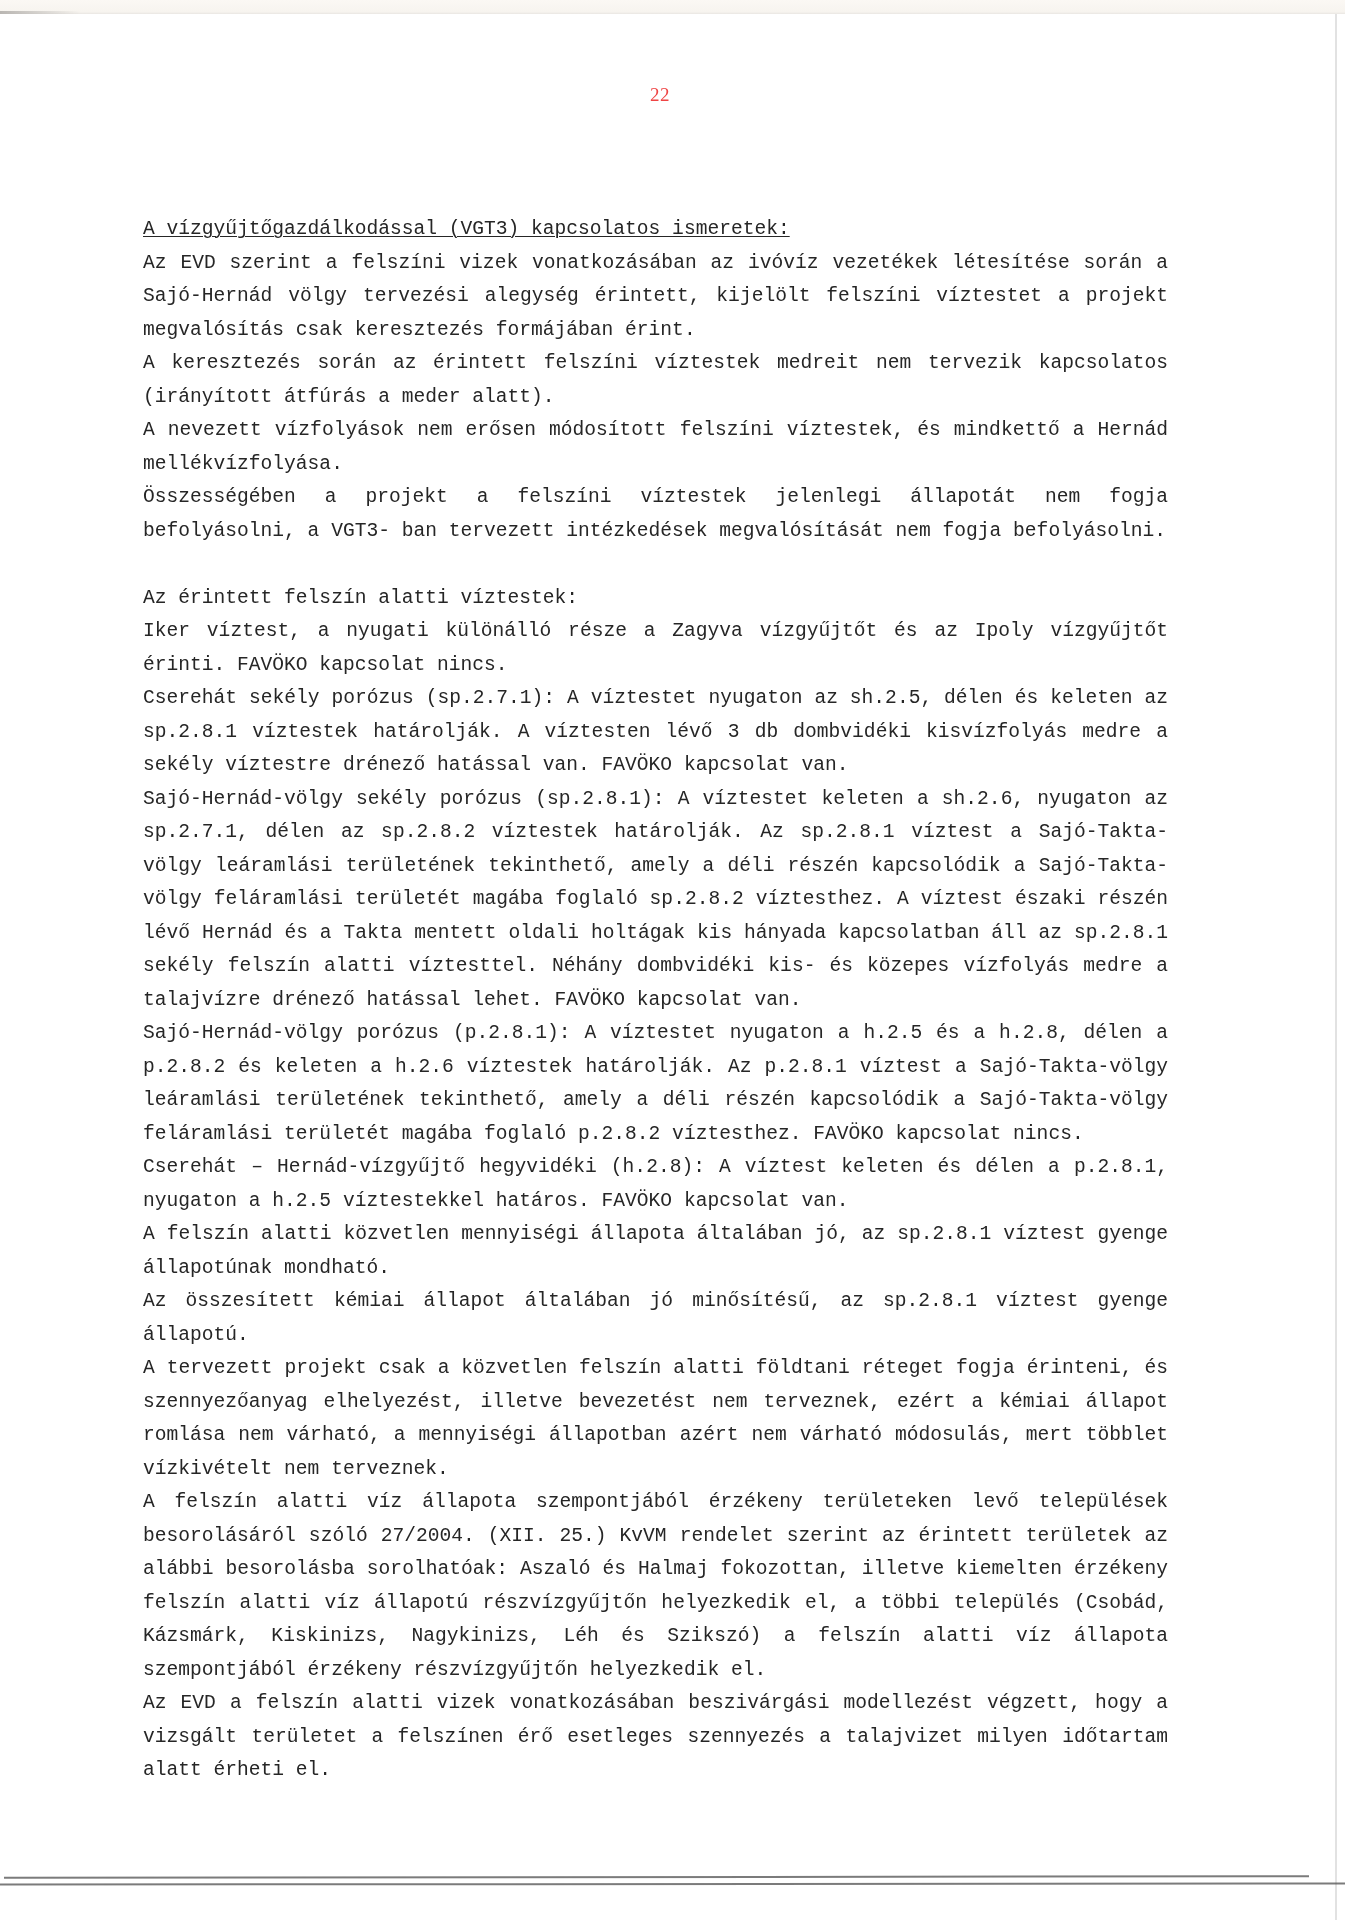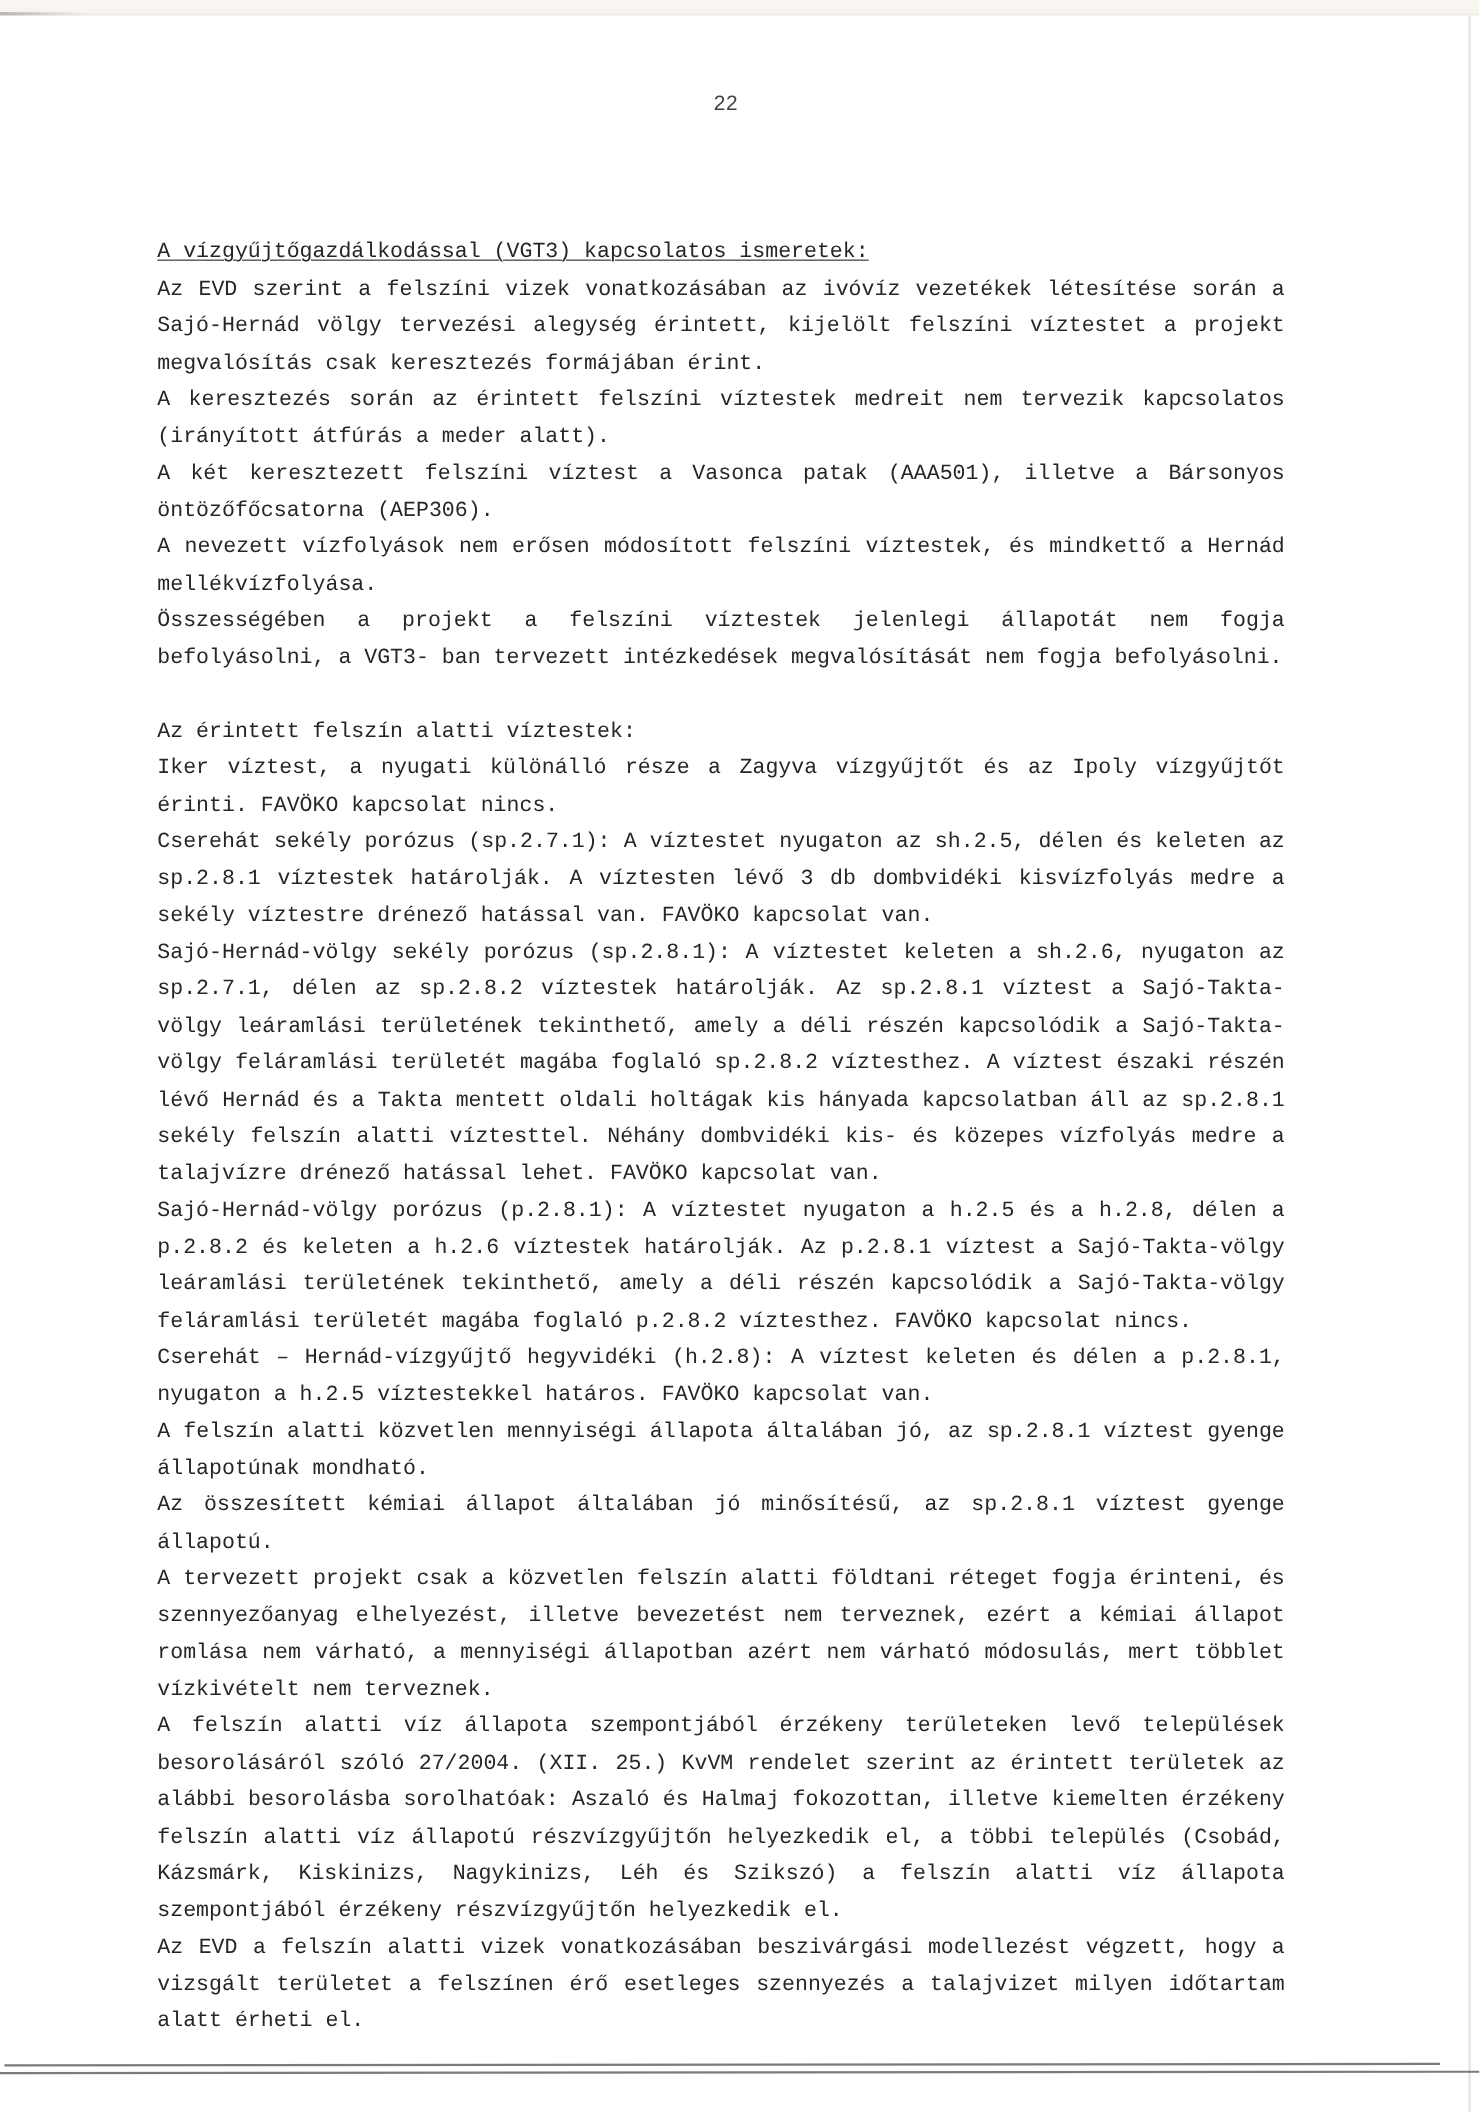--- a/index.html
+++ b/index.html
@@ -38,23 +38,23 @@
       width: 2px;
       height: 1906px;
       background: #e2e2e2;
     }
     .page-number {
       position: absolute;
       top: 84px;
       left: 0;
       width: 1320px;
       text-align: center;
-      font-family: Liberation Sans, sans-serif;
+      font-family: Liberation Serif, serif;
       font-size: 19px;
-      color: #404040;
+      color: #ef4444;
       letter-spacing: 0.5px;
     }
     .content {
       position: absolute;
       left: 143px;
       top: 213px;
       width: 1025px;
       font-family: Liberation Mono, monospace;
       font-size: 19.6px;
       line-height: 33.5px;
@@ -97,21 +97,20 @@
 
 <div class="scan-top-edge"></div>
 <div class="scan-right-edge"></div>
 
 <div class="page-number">22</div>
 
 <div class="content">
   <p class="heading">A vízgyűjtőgazdálkodással (VGT3) kapcsolatos ismeretek:</p>
   <p>Az EVD szerint a felszíni vizek vonatkozásában az ivóvíz vezetékek létesítése során a Sajó-Hernád völgy tervezési alegység érintett, kijelölt felszíni víztestet a projekt megvalósítás csak keresztezés formájában érint.</p>
   <p>A keresztezés során az érintett felszíni víztestek medreit nem tervezik kapcsolatos (irányított átfúrás a meder alatt).</p>
-  <p>A két keresztezett felszíni víztest a Vasonca patak (AAA501), illetve a Bársonyos öntözőfőcsatorna (AEP306).</p>
   <p>A nevezett vízfolyások nem erősen módosított felszíni víztestek, és mindkettő a Hernád mellékvízfolyása.</p>
   <p>Összességében a projekt a felszíni víztestek jelenlegi állapotát nem fogja befolyásolni, a VGT3- ban tervezett intézkedések megvalósítását nem fogja befolyásolni.</p>
 
   <div class="gap"></div>
 
   <p>Az érintett felszín alatti víztestek:</p>
   <p>Iker víztest, a nyugati különálló része a Zagyva vízgyűjtőt és az Ipoly vízgyűjtőt érinti. FAVÖKO kapcsolat nincs.</p>
   <p>Cserehát sekély porózus (sp.2.7.1): A víztestet nyugaton az sh.2.5, délen és keleten az sp.2.8.1 víztestek határolják. A víztesten lévő 3 db dombvidéki kisvízfolyás medre a sekély víztestre drénező hatással van. FAVÖKO kapcsolat van.</p>
   <p>Sajó-Hernád-völgy sekély porózus (sp.2.8.1): A víztestet keleten a sh.2.6, nyugaton az sp.2.7.1, délen az sp.2.8.2 víztestek határolják. Az sp.2.8.1 víztest a Sajó-Takta-völgy leáramlási területének tekinthető, amely a déli részén kapcsolódik a Sajó-Takta-völgy feláramlási területét magába foglaló sp.2.8.2 víztesthez. A víztest északi részén lévő Hernád és a Takta mentett oldali holtágak kis hányada kapcsolatban áll az sp.2.8.1 sekély felszín alatti víztesttel. Néhány dombvidéki kis- és közepes vízfolyás medre a talajvízre drénező hatással lehet. FAVÖKO kapcsolat van.</p>
   <p>Sajó-Hernád-völgy porózus (p.2.8.1): A víztestet nyugaton a h.2.5 és a h.2.8, délen a p.2.8.2 és keleten a h.2.6 víztestek határolják. Az p.2.8.1 víztest a Sajó-Takta-völgy leáramlási területének tekinthető, amely a déli részén kapcsolódik a Sajó-Takta-völgy feláramlási területét magába foglaló p.2.8.2 víztesthez. FAVÖKO kapcsolat nincs.</p>

